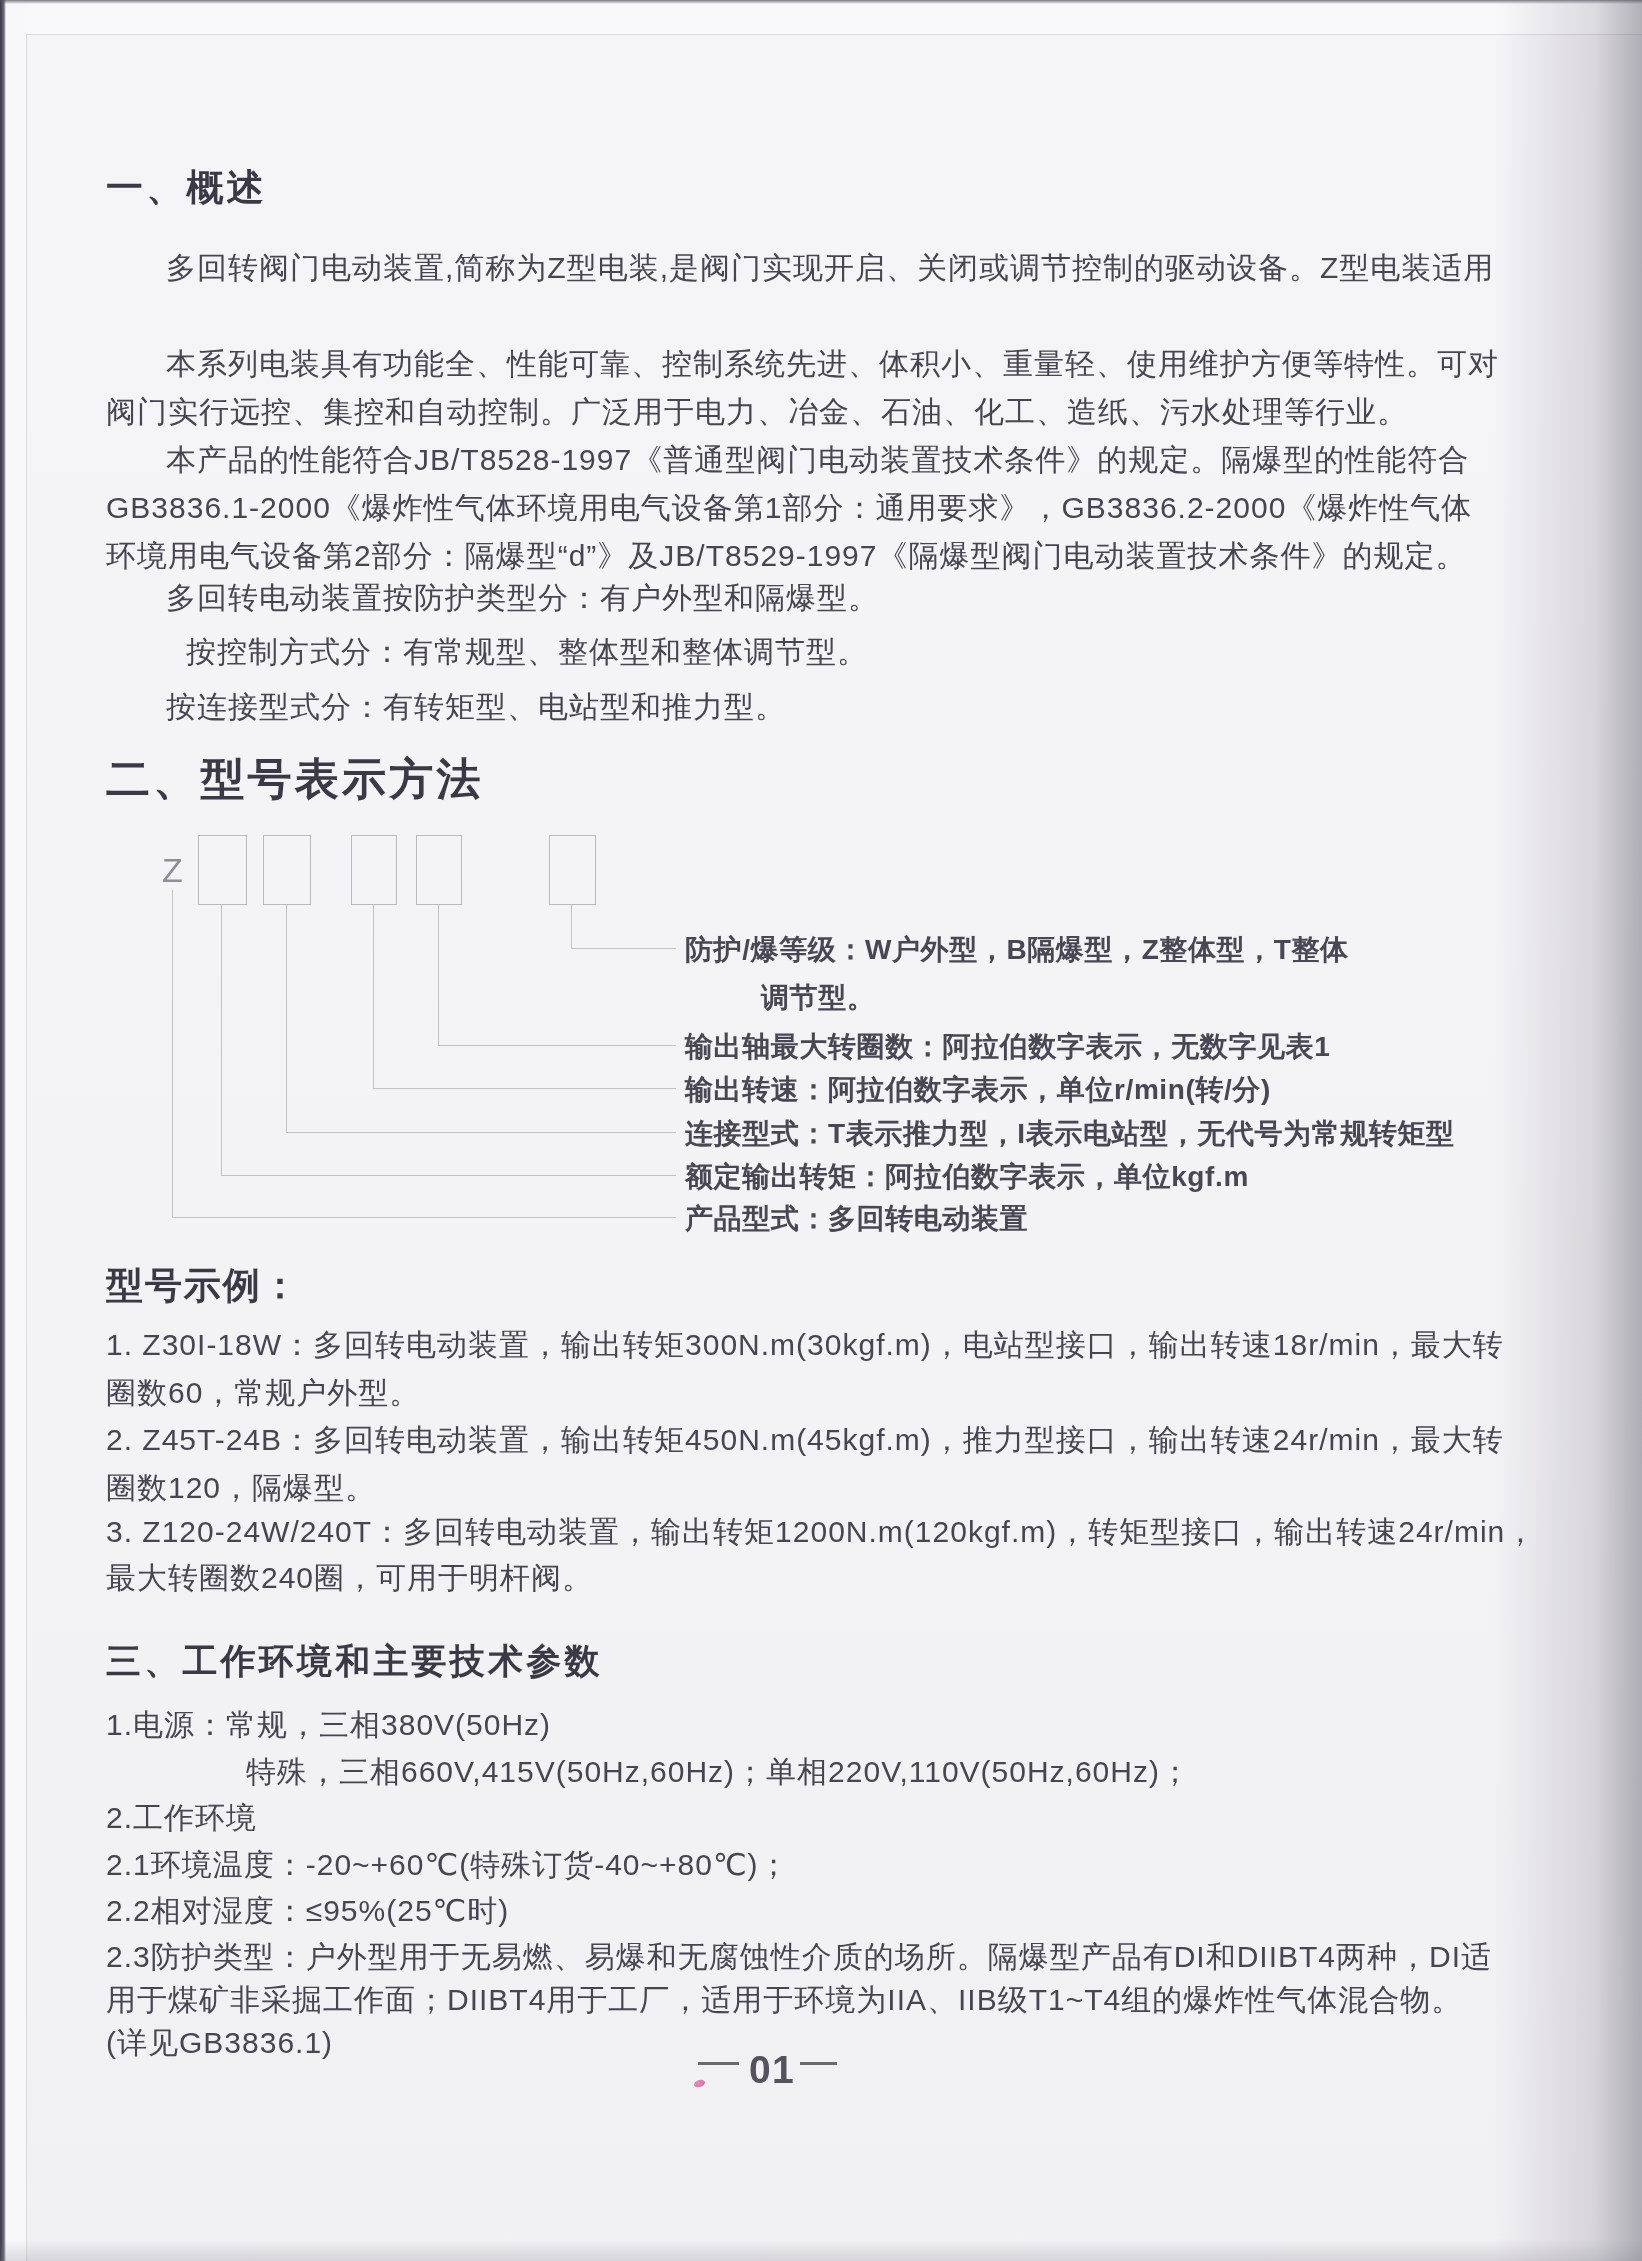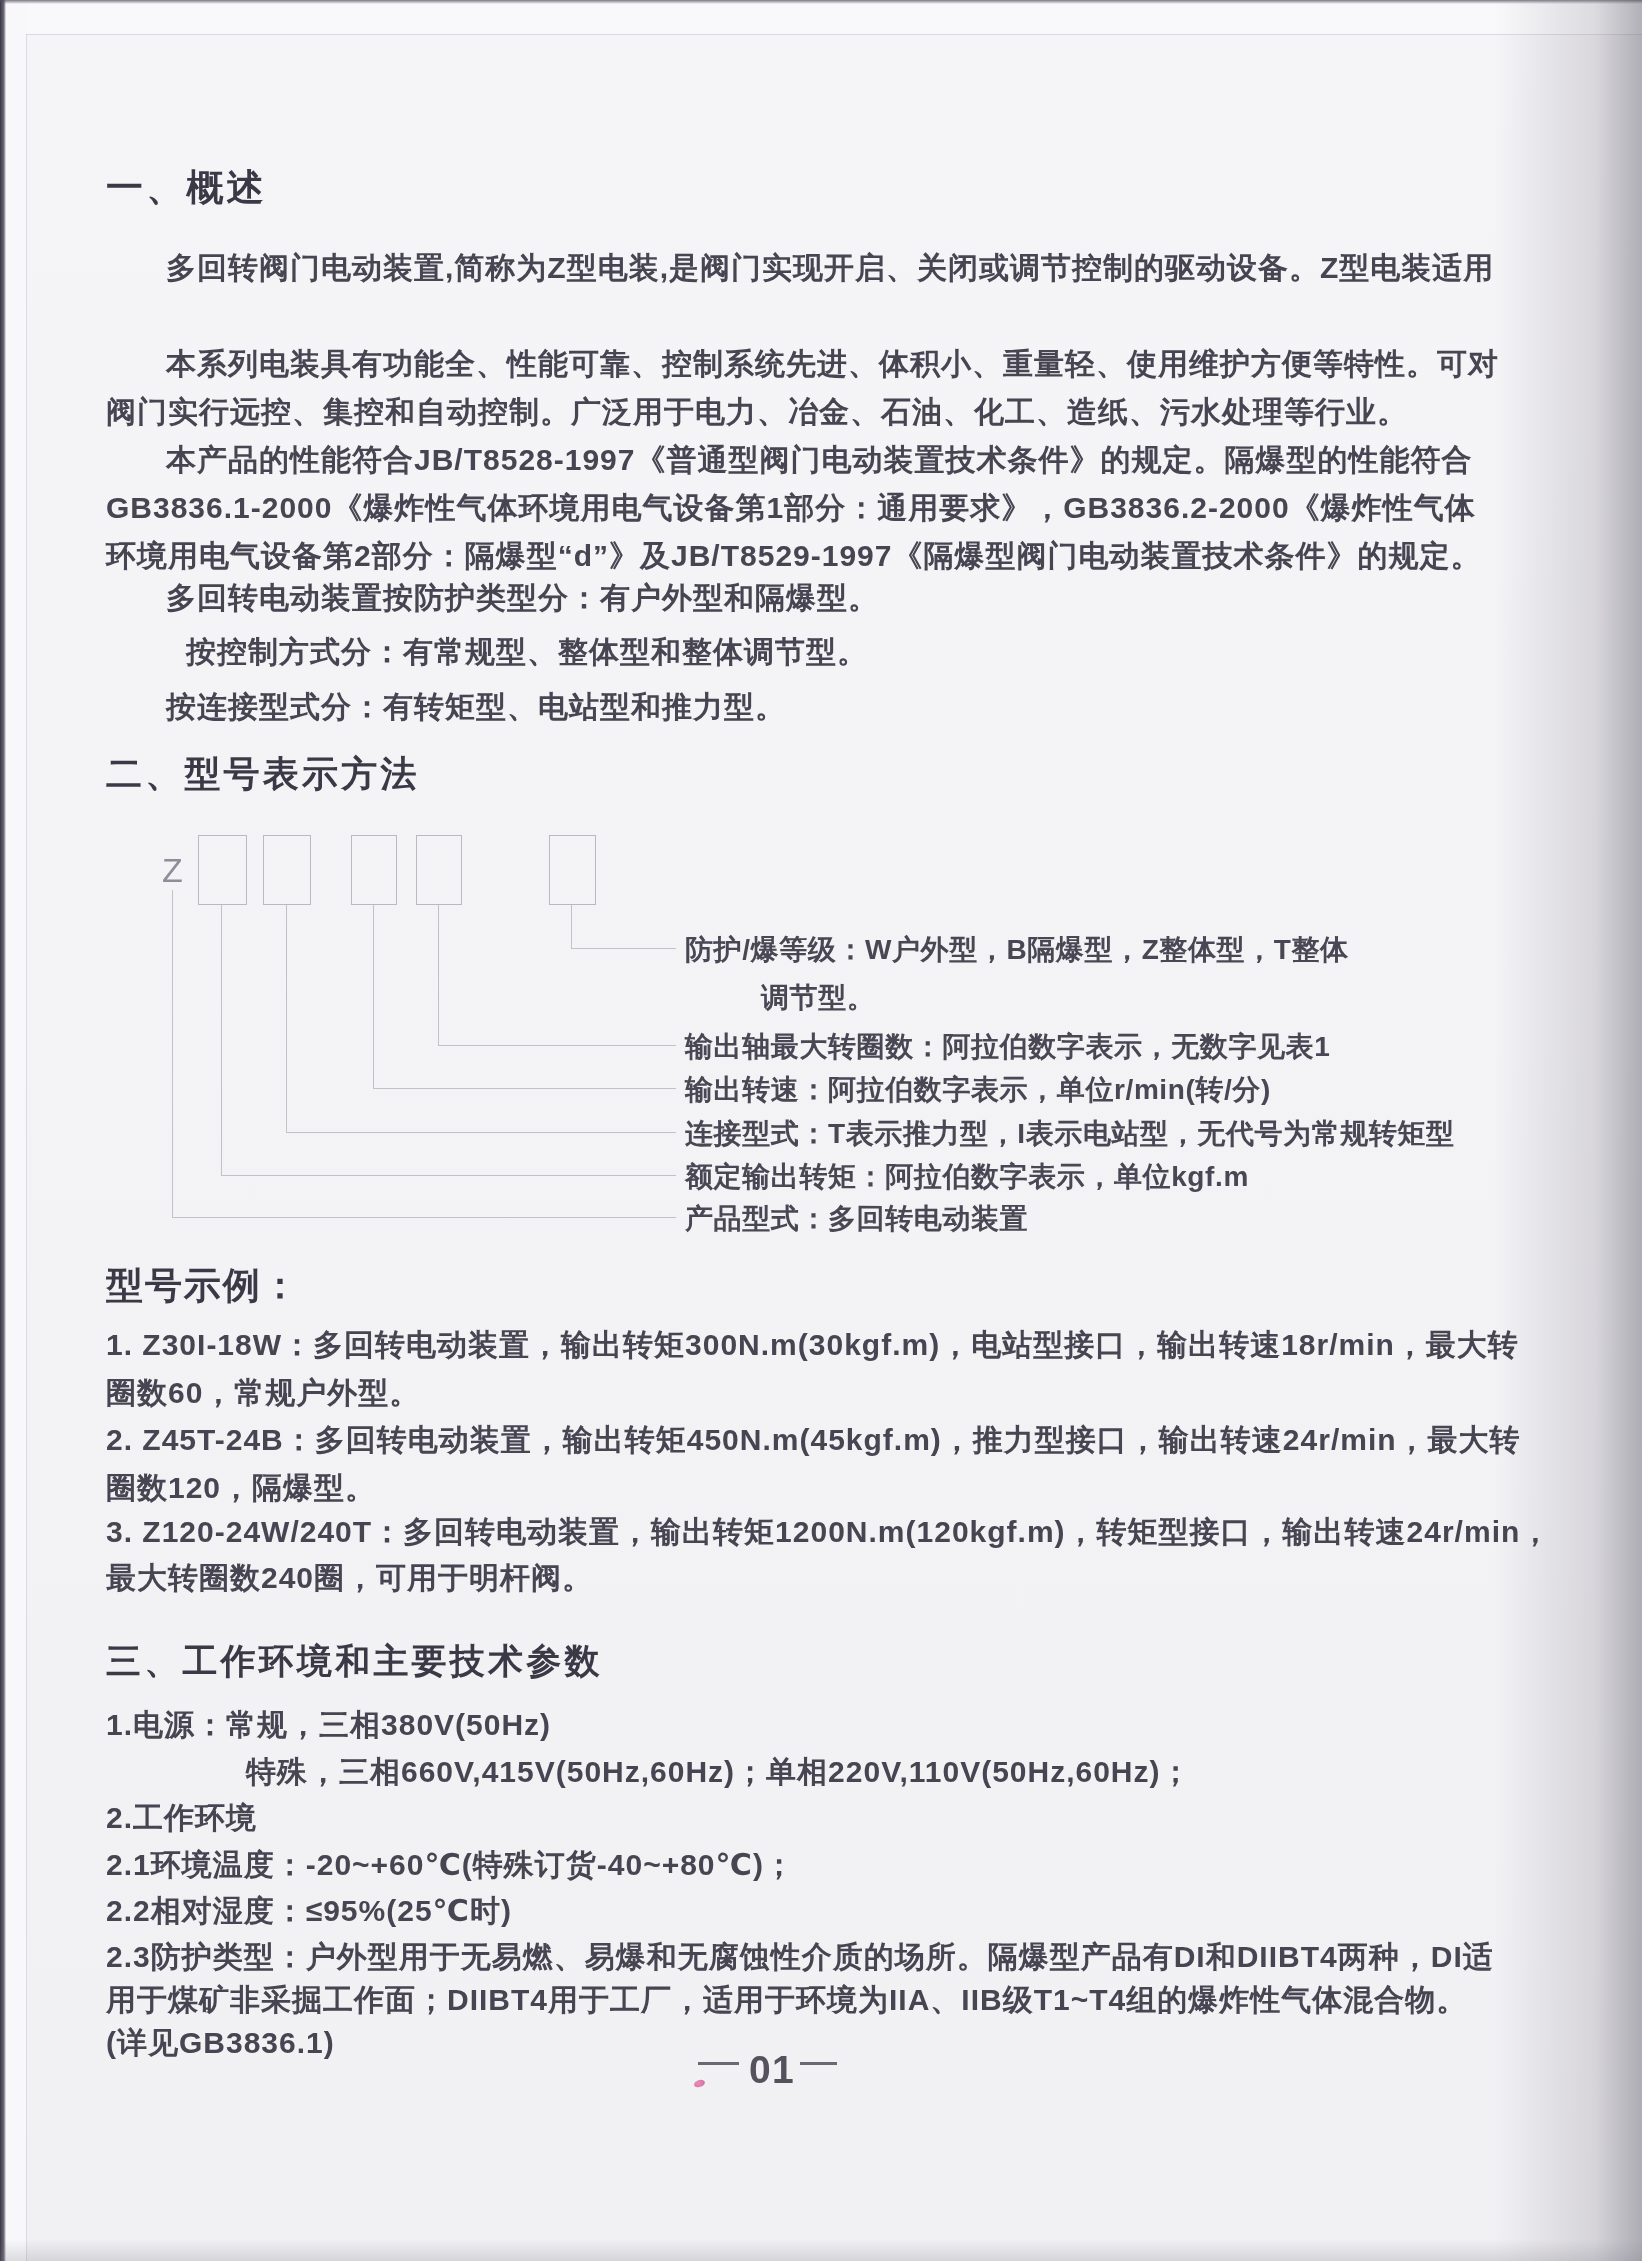--- a/index.html
+++ b/index.html
@@ -23,30 +23,30 @@
   .shade-right { position:absolute; right:0; top:0; width:148px; height:100%;
     background:linear-gradient(90deg, rgba(136,133,146,0) 0%, rgba(136,133,146,.26) 68%, rgba(100,97,110,.48) 100%); }
   .shade-bottom { position:absolute; left:0; bottom:0; width:100%; height:22px;
     background:linear-gradient(0deg, rgba(118,115,128,.22), rgba(118,115,128,0)); }
   .speck { position:absolute; border-radius:50%; opacity:.75; transform:rotate(-18deg);
     background:radial-gradient(circle at 40% 40%, #e66aa6, #c43f81); }
 
   
   .ln {
     position:absolute; left:106px;
-    font-size:30px; line-height:1.18; font-weight:700;
+    font-size:30px; line-height:1.18; font-weight:400;
     color:#484552; letter-spacing:1px; white-space:nowrap;
   }
   .ind { left:166px; }
   .h1 {
     position:absolute; left:106px;
     font-weight:700; color:#3c3947; letter-spacing:3.2px; white-space:nowrap;
   }
   .size58 { font-size:37px; }
-  .size56 { font-size:36px; }
+  .size56 { font-size:44px; }
   .size54 { font-size:35px; }
 
   
   .z-letter { position:absolute; left:162px; top:853px; font-size:34px; line-height:1;
     font-weight:500; color:#908d99; letter-spacing:0; }
   .codebox { position:absolute; top:835px; height:68px; border:1.3px solid #bab9c1; background:transparent; }
   .vline { position:absolute; width:1.3px; background:#c2c1c8; }
   .hline { position:absolute; height:1.3px; background:#c2c1c8; }
   .dlabel { position:absolute; font-size:28px; line-height:1.2; font-weight:600;
     color:#4a4754; letter-spacing:0.6px; white-space:nowrap; }

